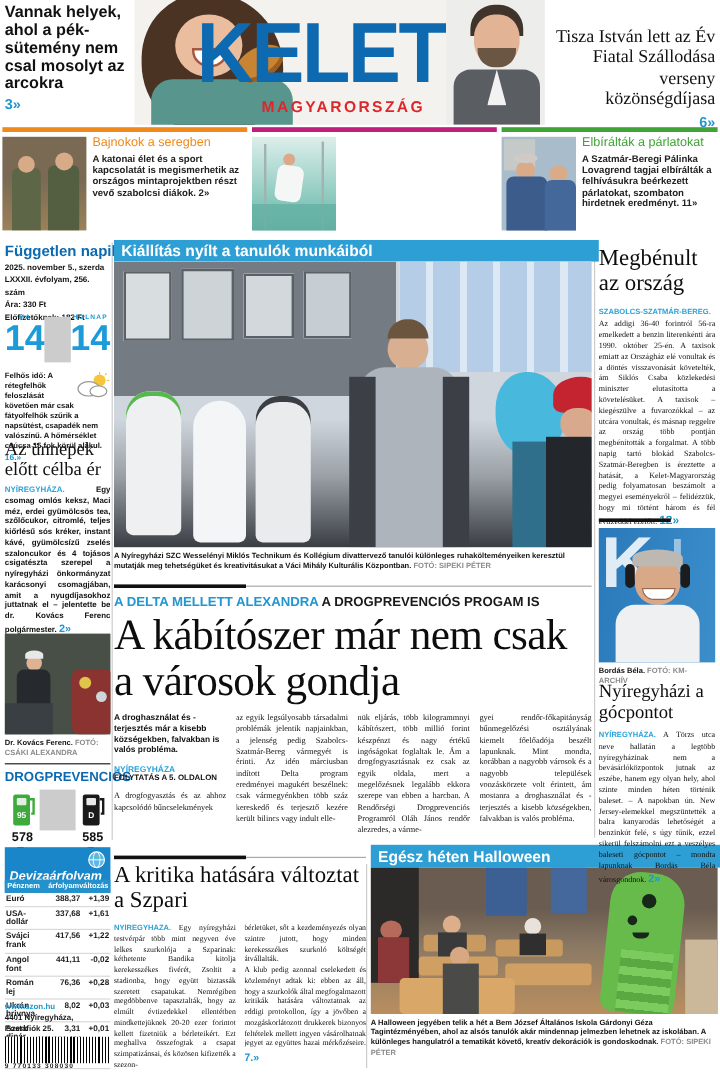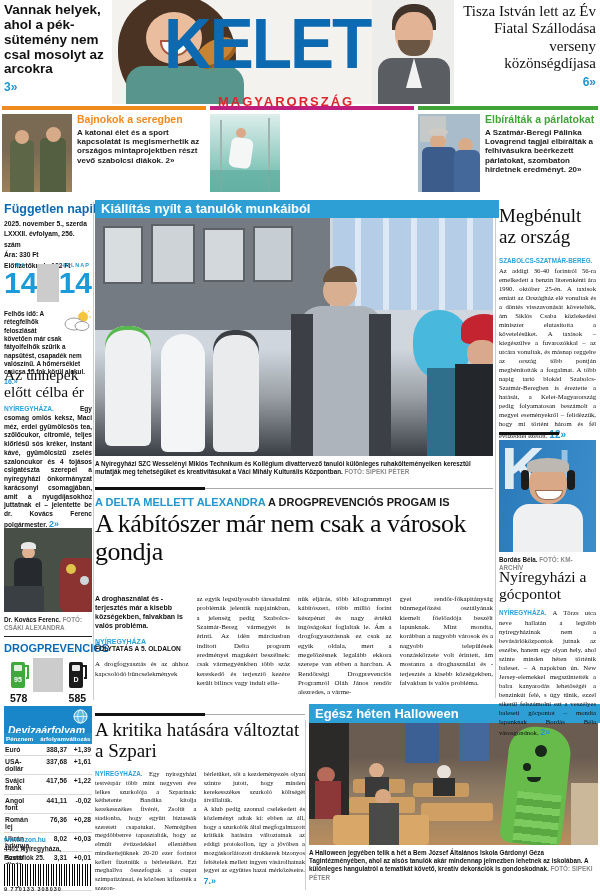--- a/index.html
+++ b/index.html
@@ -13,21 +13,21 @@
   .tl-teaser{font-size:13.5px;font-weight:bold;line-height:1.1;color:#111;}
   .pgref-lg{color:#2196cf;font-weight:bold;font-size:12px;margin-top:3px;}
   .logo{font-weight:bold;font-size:66px;letter-spacing:-2px;color:#0d6ab0;line-height:1;
         transform:scaleY(1.08);transform-origin:top left;}
   .logo-sub{font-weight:bold;font-size:13px;letter-spacing:2px;color:#e0262d;}
   
   .tbox{position:absolute;top:106px;height:90px;}
   .tbar{height:4px;width:100%;}
   .tbody{display:flex;gap:5px;padding-top:4px;}
   .tphoto{width:70px;height:78px;flex:none;position:relative;overflow:hidden;}
-  .ttitle{font-size:10.5px;font-weight:bold;line-height:1.1;margin-bottom:2px;}
+  .ttitle{font-size:10.5px;font-weight:normal;line-height:1.1;margin-bottom:2px;}
   .ttext{font-size:8px;font-weight:bold;line-height:1.18;color:#222;}
   
   .fn-title{font-size:12.5px;font-weight:bold;color:#0d6ab0;}
   .info{font-size:6.7px;font-weight:bold;line-height:1.55;color:#111;}
   .wx{display:flex;text-align:center;}
   .wx>div{flex:1;}
   .wx .lbl{font-size:5.5px;font-weight:bold;letter-spacing:1px;color:#1b9bd7;}
   .wx .num{font-size:30px;font-weight:bold;color:#1b9bd7;line-height:1;}
   .wx-div{width:1px;background:#ccc;margin:2px 0;}
   .forecast{font-size:6.4px;font-weight:bold;line-height:1.3;color:#111;}
@@ -55,21 +55,21 @@
   .foot{font-size:6.6px;font-weight:bold;line-height:1.35;}
   .foot .web{color:#2196cf;}
   .barcode{height:22px;background:repeating-linear-gradient(90deg,#000 0 1px,#fff 1px 2.6px);}
   .bdigits{font-size:5.5px;font-weight:bold;letter-spacing:1px;}
   
   .bluebar{background:#2e9fd4;color:#fff;font-weight:bold;font-size:13px;line-height:18px;padding-left:6px;}
   .divbar{position:absolute;border-top:1px solid #aaa;}
   .divbar::before{content:"";position:absolute;left:0;top:-2px;height:3px;width:110px;background:#111;}
   .kicker{font-size:11px;font-weight:bold;}
   .kick-hl{color:#2196cf;}
-  .mainhead{font-family:"Liberation Serif",serif;font-size:26px;line-height:1.06;color:#0d0d0d;letter-spacing:-0.5px;}
+  .mainhead{font-family:"Liberation Serif",serif;font-size:36px;line-height:1.06;color:#0d0d0d;letter-spacing:-0.5px;}
   .cols4{display:flex;gap:8px;}
   .cols4>div{flex:1;overflow:hidden;}
   .artbody{font-family:"Liberation Serif",serif;font-size:6.9px;line-height:1.35;text-align:justify;color:#111;}
   .standfirst{font-size:7px;font-weight:bold;line-height:1.3;color:#111;}
   .contnote{font-size:6.6px;font-weight:bold;color:#111;}
   .subhead2{font-family:"Liberation Serif",serif;font-size:19px;line-height:1.1;color:#0d0d0d;}
   .cols2{display:flex;gap:7px;}
   .cols2>div{flex:1;overflow:hidden;}
   .vr{position:absolute;width:1px;background:#ccc;}
 </style>
@@ -84,32 +84,32 @@
   </div>
 
   <div class="ph" style="left:112px;top:0;width:262px;height:104px;background:#f4f2ee;">
     <div class="blob" style="left:6px;top:-6px;width:118px;height:120px;background:#4a3322;border-radius:46% 54% 48% 52%;"></div>
     <div class="blob" style="left:34px;top:12px;width:56px;height:52px;background:#e9bd9e;border-radius:50%;"></div>
     <div class="blob" style="left:48px;top:40px;width:26px;height:12px;background:#fff;border:2px solid #a9563f;border-radius:0 0 14px 14px;"></div>
     <div class="blob" style="left:14px;top:66px;width:118px;height:40px;background:#57958d;border-radius:18px 18px 0 0;"></div>
     <div class="blob" style="left:82px;top:40px;width:44px;height:26px;background:#c98433;border-radius:50%;transform:rotate(-30deg);box-shadow:inset 0 -4px 0 #9e5f1e;"></div>
   </div>
   <div class="abs logo" style="left:164px;top:8px;">KELET</div>
-  <div class="abs logo-sub" style="left:190px;top:94px;padding-left:28px;">MAGYARORSZÁG</div>
+  <div class="abs logo-sub" style="left:190px;top:81px;padding-left:28px;">MAGYARORSZÁG</div>
 
   <div class="ph" style="left:372px;top:0;width:82px;height:104px;background:#ededeb;">
     <div class="blob" style="left:20px;top:4px;width:44px;height:26px;background:#3f332a;border-radius:20px 20px 0 0;"></div>
     <div class="blob" style="left:23px;top:12px;width:38px;height:42px;background:#e2b394;border-radius:45%;"></div>
     <div class="blob" style="left:26px;top:40px;width:32px;height:16px;background:#6b5643;border-radius:0 0 14px 14px;"></div>
     <div class="blob" style="left:6px;top:58px;width:72px;height:46px;background:#5a5e63;border-radius:14px 14px 0 0;"></div>
     <div class="blob" style="left:34px;top:58px;width:16px;height:30px;background:#f2f2f2;clip-path:polygon(50% 0,0 100%,100% 100%);"></div>
   </div>
 
   <div class="abs" style="left:456px;top:3px;width:140px;text-align:right;">
-    <div class="tl-teaser serif" style="font-weight:normal;font-size:15px;line-height:1.15;">Tisza István lett az Év Fiatal Szállodása verseny közönségdíjasa</div>
+    <div class="tl-teaser serif" style="font-weight:normal;font-size:15px;line-height:1.15;margin-top:20px;">Tisza István lett az Év Fiatal Szállodása verseny közönségdíjasa</div>
     <div class="pgref-lg">6»</div>
   </div>
 
   <div class="tbox" style="left:2px;width:204px;">
     <div class="tbar" style="background:#f08a1d;"></div>
     <div class="tbody">
       <div class="tphoto" style="background:linear-gradient(#7a6a54 45%,#9c8159);">
         <div class="blob" style="left:8px;top:26px;width:24px;height:52px;background:#5d6647;border-radius:5px 5px 0 0;"></div>
         <div class="blob" style="left:13px;top:16px;width:14px;height:14px;background:#d8ab88;border-radius:50%;"></div>
         <div class="blob" style="left:38px;top:24px;width:26px;height:54px;background:#545e41;border-radius:5px 5px 0 0;"></div>
@@ -141,21 +141,21 @@
       <div class="tphoto" style="width:62px;background:#a9bccb;">
         <div class="blob" style="left:2px;top:2px;width:26px;height:26px;background:#d9d3c8;opacity:.6;"></div>
         <div class="blob" style="left:12px;top:20px;width:16px;height:15px;background:#d9ab89;border-radius:50%;"></div>
         <div class="blob" style="left:10px;top:14px;width:20px;height:8px;background:#cfcac4;border-radius:50%;"></div>
         <div class="blob" style="left:4px;top:33px;width:34px;height:46px;background:#3c5d8c;border-radius:6px 6px 0 0;"></div>
         <div class="blob" style="left:40px;top:24px;width:15px;height:14px;background:#d9ab89;border-radius:50%;"></div>
         <div class="blob" style="left:36px;top:36px;width:26px;height:44px;background:#44689a;border-radius:6px 6px 0 0;"></div>
       </div>
       <div>
         <div class="ttitle" style="color:#3fa435;">Elbírálták a párlatokat</div>
-        <div class="ttext">A Szatmár-Beregi Pálinka Lovagrend tagjai elbírálták a felhívásukra beérkezett párlatokat, szombaton hirdetnek eredményt. 20»</div>
+        <div class="ttext">A Szatmár-Beregi Pálinka Lovagrend tagjai elbírálták a felhívásukra beérkezett párlatokat, szombaton hirdetnek eredményt. 11»</div>
       </div>
     </div>
   </div>
 
   <div class="vr" style="left:93px;top:202px;height:498px;"></div>
   <div class="vr" style="left:495px;top:202px;height:496px;"></div>
   <div class="vr" style="left:305px;top:720px;height:170px;"></div>
 
   <div class="abs fn-title" style="left:4px;top:202px;">Független napilap</div>
   <div class="abs info" style="left:4px;top:219px;width:88px;">

